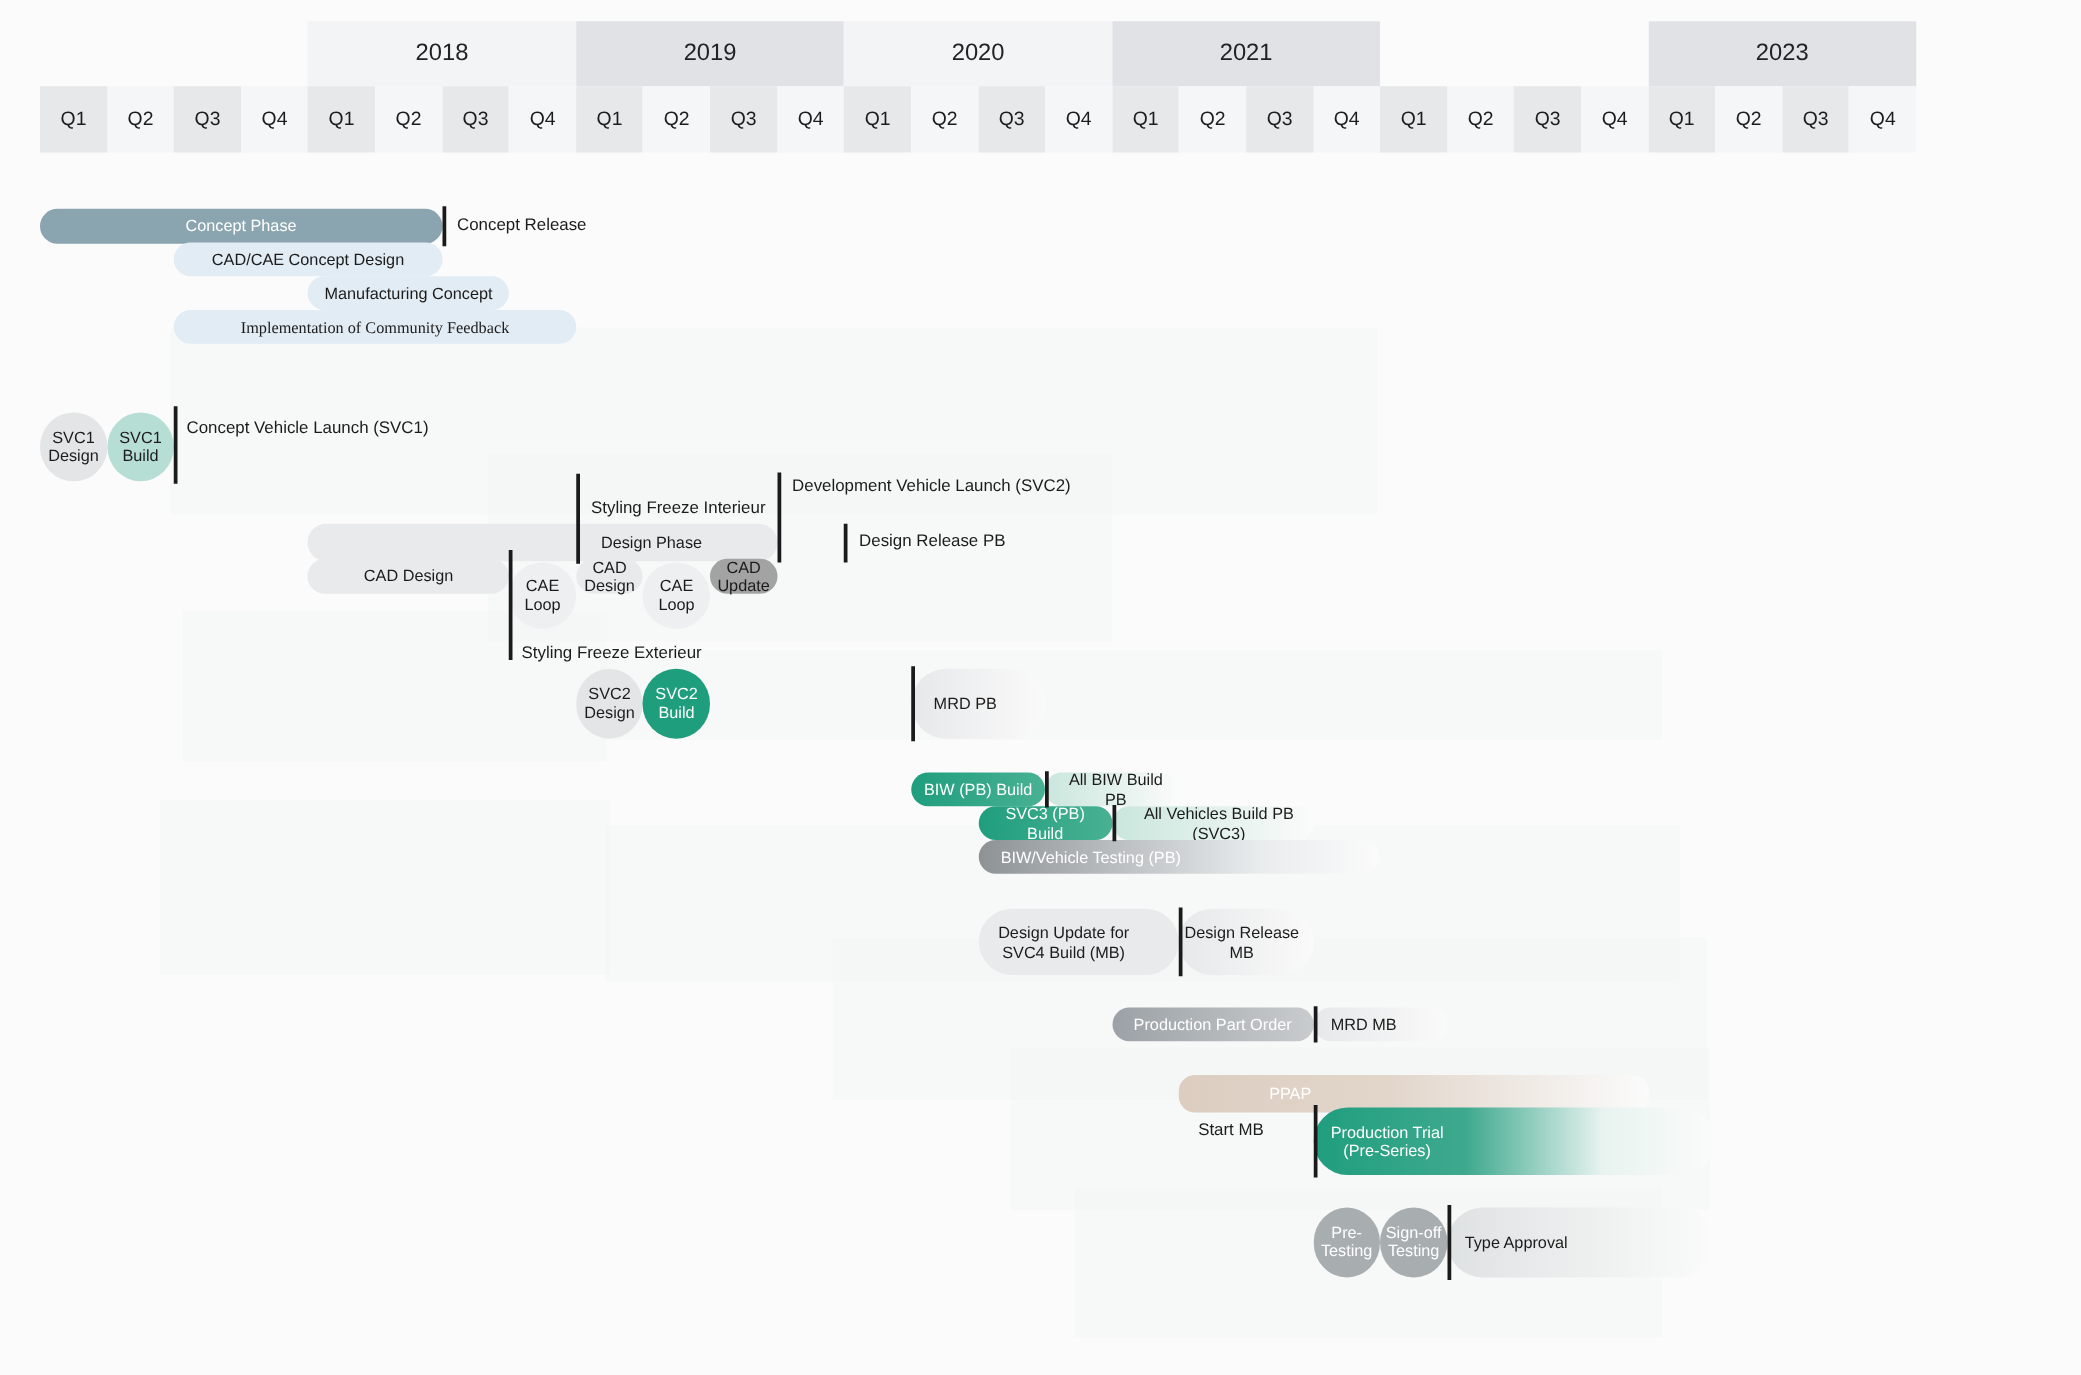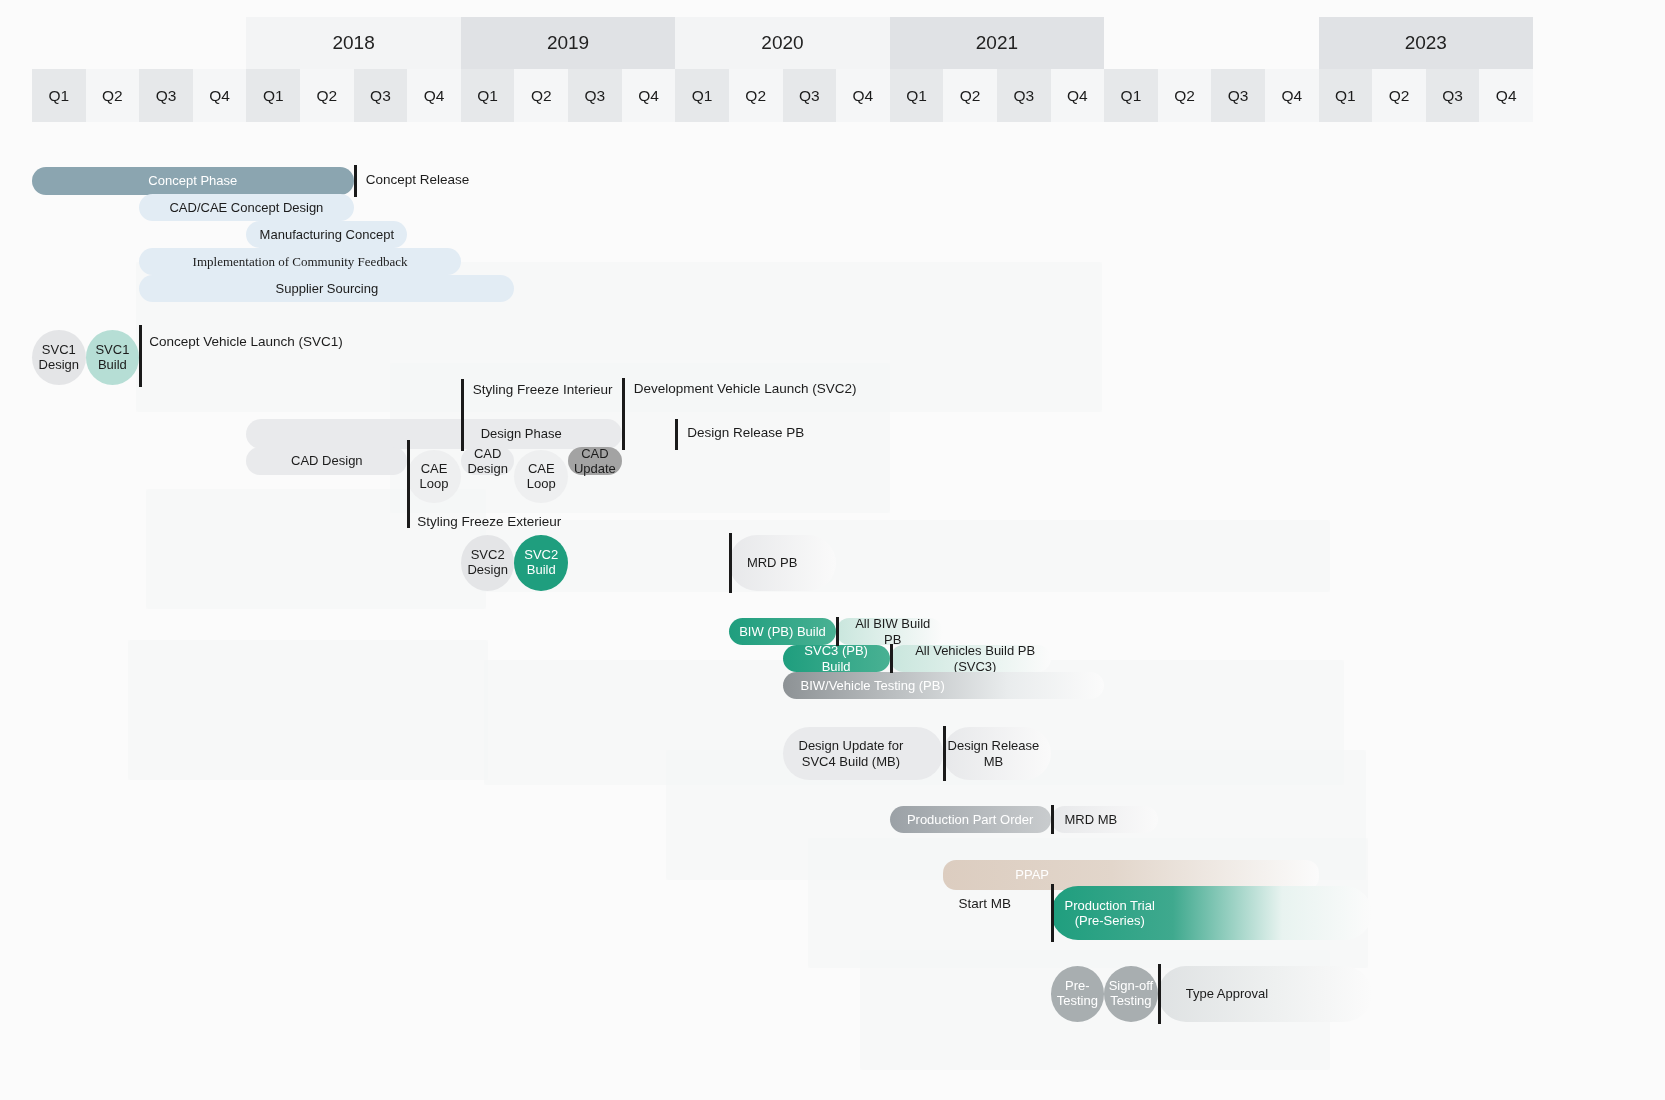--- a/index.html
+++ b/index.html
@@ -184,21 +184,20 @@
       <div class="panel" style="left: 480px; top: 520px; width: 850px; height: 72px;"></div>
       <div class="panel" style="left: 128px; top: 640px; width: 360px; height: 140px;"></div>
       <div class="panel" style="left: 484px; top: 660px; width: 860px; height: 125px;"></div>
       <div class="panel" style="left: 666px; top: 750px; width: 700px; height: 130px;"></div>
       <div class="panel" style="left: 808px; top: 838px; width: 560px; height: 130px;"></div>
       <div class="panel" style="left: 860px; top: 950px; width: 470px; height: 120px;"></div>
       <div class="bar t-white" style="left: 32px; top: 167px; width: 321.643px; height: 28px; border-radius: 14px; background: rgb(139, 165, 176);">Concept Phase</div>
       <div class="bar t-dark" style="left: 139.214px; top: 194px; width: 214.429px; height: 27px; border-radius: 13.5px; background: rgb(226, 236, 244);">CAD/CAE Concept Design</div>
       <div class="bar t-dark" style="left: 246.429px; top: 221px; width: 160.821px; height: 27px; border-radius: 13.5px; background: rgb(226, 236, 244);">Manufacturing Concept</div>
       <div class="bar t-dark" style="left: 139.214px; top: 248px; width: 321.643px; height: 27px; border-radius: 13.5px; background: rgb(226, 236, 244); font-family: Liberation Serif, serif;">Implementation of Community Feedback</div>
-      <div class="bar t-dark" style="left: 139.214px; top: 275px; width: 375.25px; height: 27px; border-radius: 13.5px; background: rgb(226, 236, 244);">Supplier Sourcing</div>
       <div class="circ t-dark" style="left: 32px; top: 330px; width: 53.6071px; height: 55px; background: rgb(228, 229, 231);">SVC1
 Design</div>
       <div class="circ t-dark" style="left: 85.6071px; top: 330px; width: 53.6071px; height: 55px; background: rgb(182, 222, 213);">SVC1
 Build</div>
       <div class="bar t-dark" style="left: 246.429px; top: 419px; width: 375.25px; height: 30px; border-radius: 15px; background: rgb(233, 234, 236); justify-content: flex-end; padding-right: 60px;">Design Phase</div>
       <div class="bar t-dark" style="left: 246.429px; top: 447px; width: 160.821px; height: 28px; border-radius: 14px; background: rgb(233, 234, 236);">CAD Design</div>
       <div class="circ t-dark" style="left: 407.25px; top: 450px; width: 53.6071px; height: 53px; background: rgb(238, 239, 240);">CAE
 Loop</div>
       <div class="bar t-dark" style="left: 460.857px; top: 447px; width: 53.6071px; height: 28px; border-radius: 14px; background: rgb(233, 234, 236);">CAD Design</div>
       <div class="circ t-dark" style="left: 514.464px; top: 450px; width: 53.6071px; height: 53px; background: rgb(238, 239, 240);">CAE
@@ -219,27 +218,27 @@
       <div class="bar sq-left t-dark" style="left: 943.321px; top: 727px; width: 107.214px; height: 53px; border-radius: 26.5px; background: linear-gradient(90deg, rgb(231, 232, 234) 0%, rgb(250, 250, 250) 100%); justify-content: flex-start; padding-left: 1px;">Design Release MB</div>
       <div class="bar sq-right t-white" style="left: 889.714px; top: 806px; width: 160.821px; height: 27px; border-radius: 13.5px; background: linear-gradient(90deg, rgb(155, 161, 166) 0%, rgb(201, 204, 206) 100%);">Production Part Order</div>
       <div class="bar sq-left t-dark" style="left: 1050.54px; top: 806px; width: 107.214px; height: 27px; border-radius: 13.5px; background: linear-gradient(90deg, rgb(231, 232, 234) 0%, rgb(250, 250, 250) 100%); justify-content: flex-start; padding-left: 14px;">MRD MB</div>
       <div class="bar t-white" style="left: 943.321px; top: 860px; width: 375.25px; height: 30px; border-radius: 13px; background: linear-gradient(90deg, rgb(220, 205, 192) 0%, rgb(226, 214, 203) 45%, rgb(251, 251, 251) 100%); justify-content: flex-start; padding-left: 72px;">PPAP</div>
       <div class="bar t-white" style="left: 1050.54px; top: 886px; width: 321.643px; height: 54px; border-radius: 27px; background: linear-gradient(90deg, rgb(31, 158, 126) 0%, rgb(63, 169, 142) 38%, rgb(232, 243, 240) 72%, rgb(251, 251, 251) 100%); justify-content: flex-start; padding-left: 14px;">Production Trial
 (Pre-Series)</div>
       <div class="circ t-white" style="left: 1050.54px; top: 966px; width: 53.6071px; height: 56px; background: rgb(168, 174, 176);">Pre-
 Testing</div>
       <div class="circ t-white" style="left: 1104.14px; top: 966px; width: 53.6071px; height: 56px; background: rgb(168, 174, 176);">Sign-off
 Testing</div>
-      <div class="bar sq-left t-dark" style="left: 1157.75px; top: 966px; width: 214.429px; height: 56px; border-radius: 28px; background: linear-gradient(90deg, rgb(223, 226, 227) 0%, rgb(238, 240, 240) 55%, rgb(251, 251, 251) 100%); justify-content: flex-start; padding-left: 28px;">Type Approval</div>
+      <div class="bar sq-left t-dark" style="left: 1157.75px; top: 966px; width: 214.429px; height: 56px; border-radius: 28px; background: linear-gradient(90deg, rgb(223, 226, 227) 0%, rgb(238, 240, 240) 55%, rgb(251, 251, 251) 100%); justify-content: flex-start; padding-left: 14px;">Type Approval</div>
       <div class="milestone" style="left: 353.643px; top: 165px; height: 32px;"></div>
       <div class="mlabel" style="left: 365.643px; top: 172px;">Concept Release</div>
       <div class="milestone" style="left: 139.214px; top: 325px; height: 62px;"></div>
       <div class="mlabel" style="left: 149.214px; top: 334px;">Concept Vehicle Launch (SVC1)</div>
       <div class="milestone" style="left: 460.857px; top: 379px; height: 72px;"></div>
-      <div class="mlabel" style="left: 472.857px; top: 382px;">Styling Freeze Interieur</div>
+      <div class="mlabel" style="left: 472.857px; top: 398px;">Styling Freeze Interieur</div>
       <div class="milestone" style="left: 407.25px; top: 440px; height: 88px;"></div>
       <div class="mlabel" style="left: 417.25px; top: 514px;">Styling Freeze Exterieur</div>
       <div class="milestone" style="left: 621.679px; top: 378px; height: 72px;"></div>
       <div class="mlabel" style="left: 633.679px; top: 381px;">Development Vehicle Launch (SVC2)</div>
       <div class="milestone" style="left: 675.286px; top: 419px; height: 31px;"></div>
       <div class="mlabel" style="left: 687.286px; top: 425px;">Design Release PB</div>
       <div class="milestone" style="left: 1050.54px; top: 884px; height: 58px;"></div>
       <div class="mlabel" style="left: 958.536px; top: 896px;">Start MB</div>
       <div class="milestone" style="left: 728.893px; top: 533px; height: 60px;"></div>
       <div class="milestone" style="left: 836.107px; top: 617px; height: 29px;"></div>

